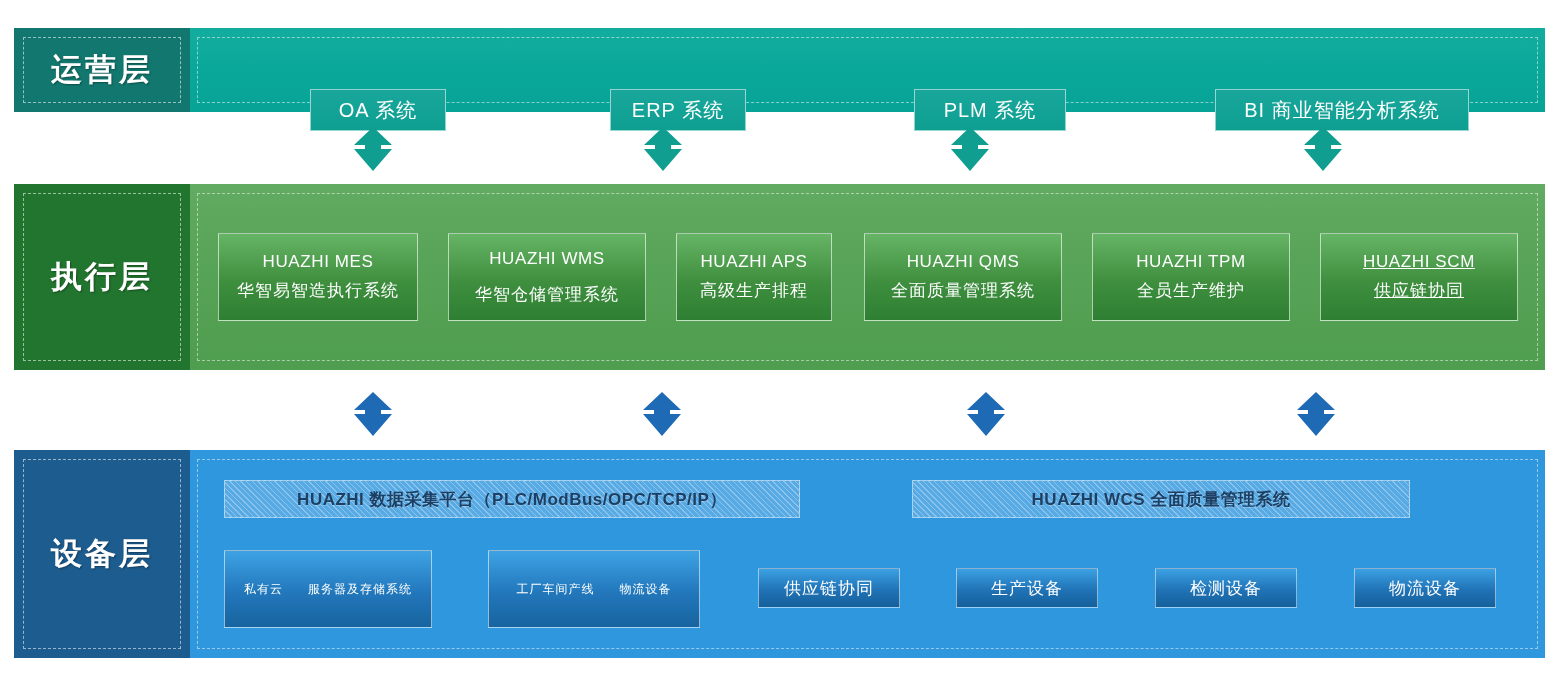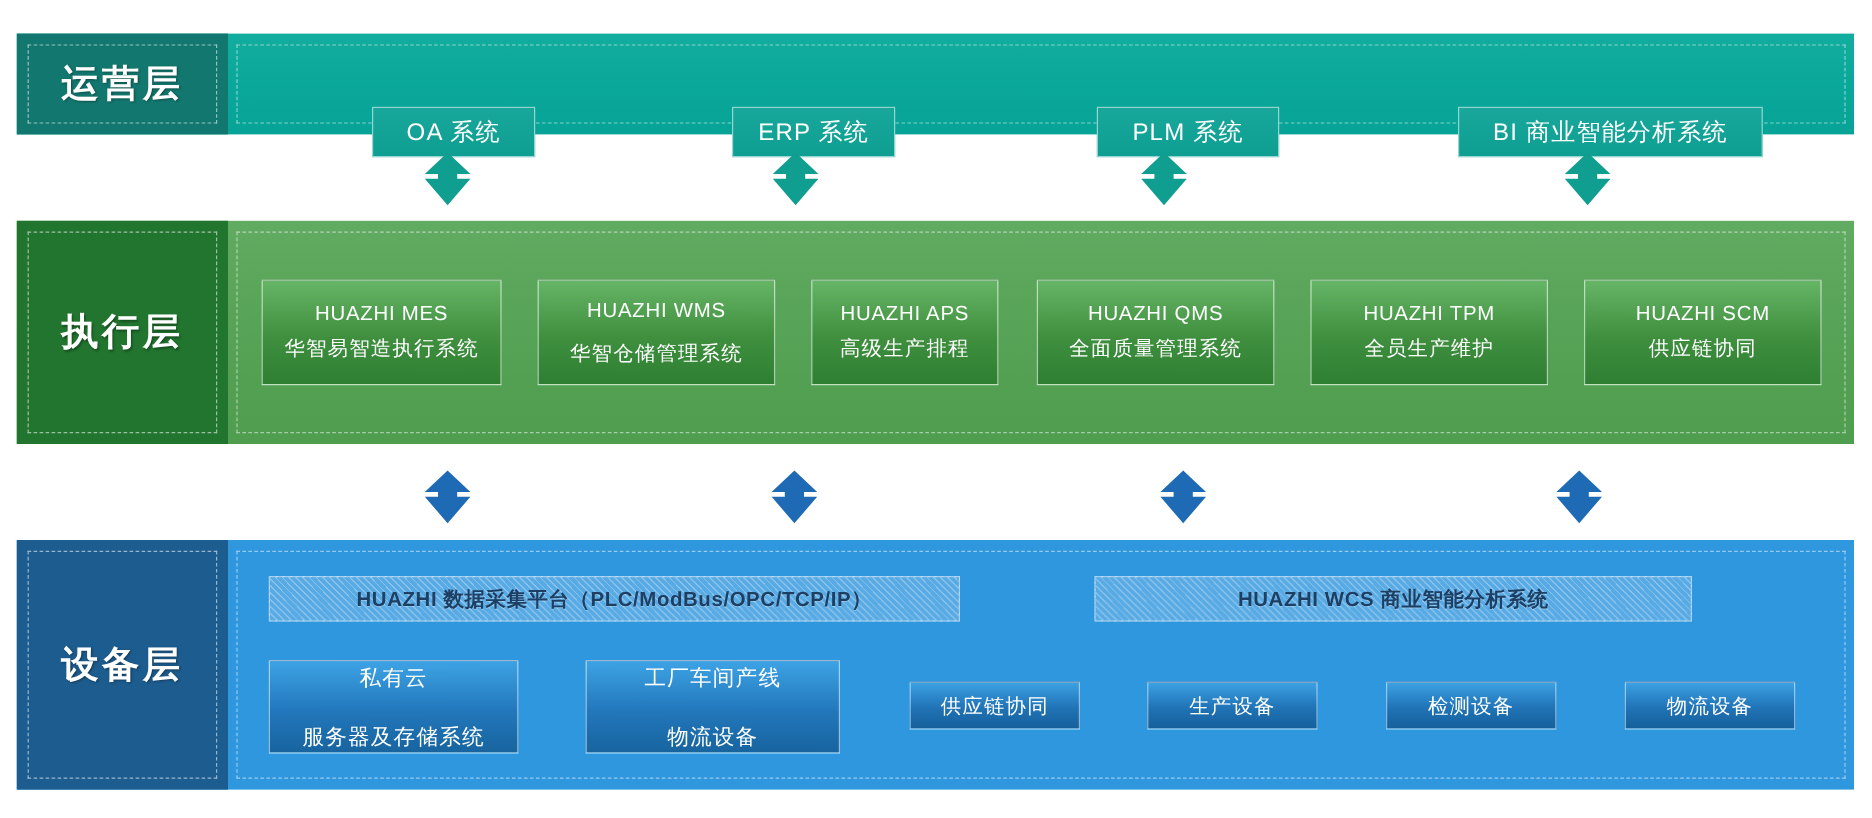--- a/index.html
+++ b/index.html
@@ -186,28 +186,27 @@
       repeating-linear-gradient(45deg,
         rgba(255,255,255,0.30) 0px,
         rgba(255,255,255,0.30) 1px,
         rgba(255,255,255,0) 1px,
         rgba(255,255,255,0) 4px);
     text-shadow: 0 1px 0 rgba(255,255,255,0.25);
   }
   .dev-card {
     position: absolute;
     display: flex;
-    flex-direction: column;
     align-items: center;
     justify-content: center;
     gap: 25px;
     background: linear-gradient(180deg,#3da3e4 0%, #2277bb 55%, #17649f 100%);
     border: 1px solid rgba(255,255,255,0.55);
     color: #ffffff;
-    font-size: 18px;
+    font-size: 12px;
     letter-spacing: 1px;
     box-sizing: border-box;
     white-space: nowrap;
   }
   .dev-chip {
     position: absolute;
     height: 40px;
     display: flex;
     align-items: center;
     justify-content: center;
@@ -301,21 +300,21 @@
             <div class="cn">高级生产排程</div>
           </div>
           <div class="ex-card" style="left: 664px; width: 198px;">
             <div class="en">HUAZHI QMS</div>
             <div class="cn">全面质量管理系统</div>
           </div>
           <div class="ex-card" style="left: 892px; width: 198px;">
             <div class="en">HUAZHI TPM</div>
             <div class="cn">全员生产维护</div>
           </div>
-          <div class="ex-card" style="left: 1120px; width: 198px;">
+          <div class="ex-card" style="left: 1120px; width: 198px; text-decoration: underline;">
             <div class="en">HUAZHI SCM</div>
             <div class="cn">供应链协同</div>
           </div>
         </div>
     </div>
   </div>
 
   <div id="lower-arrows">
       <div class="arrow" style="left: 351px; top: 391px;">
         <svg viewBox="0 0 44 46" xmlns="http://www.w3.org/2000/svg">
@@ -344,21 +343,21 @@
       <div class="dash-frame"></div>
       <span class="layer-label-text">设备层</span>
     </div>
     <div class="layer-body">
       <div class="dash-frame"></div>
       <div class="dev-items" id="dev-items">
           <div class="platform-band" style="left: 34px; width: 576px; top: 30px;">
             <span>HUAZHI 数据采集平台（PLC/ModBus/OPC/TCP/IP）</span>
           </div>
           <div class="platform-band" style="left: 722px; width: 498px; top: 30px;">
-            <span>HUAZHI WCS 商业智能分析系统</span>
+            <span>HUAZHI WCS 全面质量管理系统</span>
           </div>
           <div class="dev-card" style="left: 34px; top: 100px; width: 208px; height: 78px;">
             <div>私有云</div>
             <div>服务器及存储系统</div>
           </div>
           <div class="dev-card" style="left: 298px; top: 100px; width: 212px; height: 78px;">
             <div>工厂车间产线</div>
             <div>物流设备</div>
           </div>
           <div class="dev-chip" style="left: 568px; top: 118px; width: 142px;">

